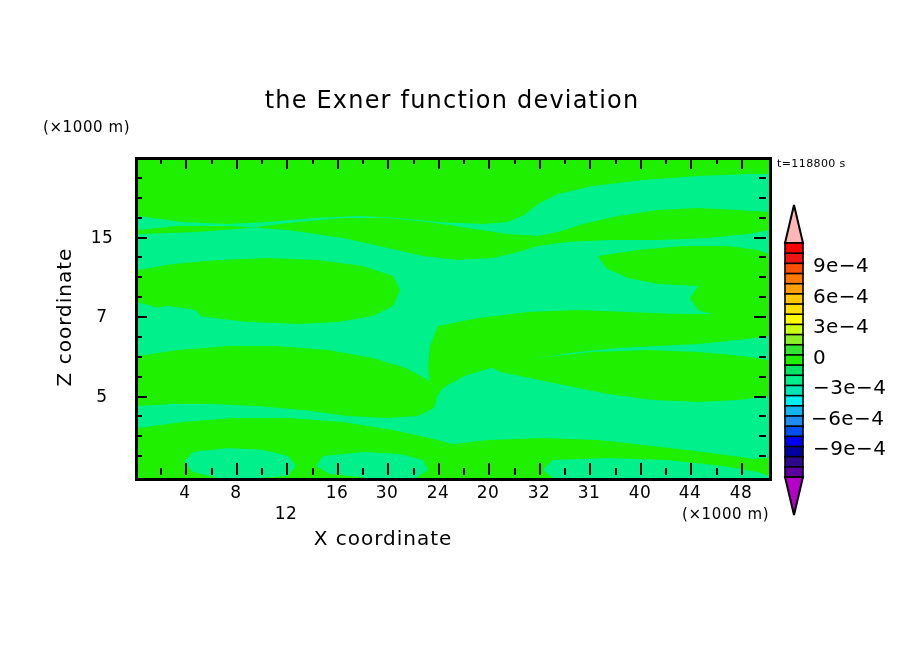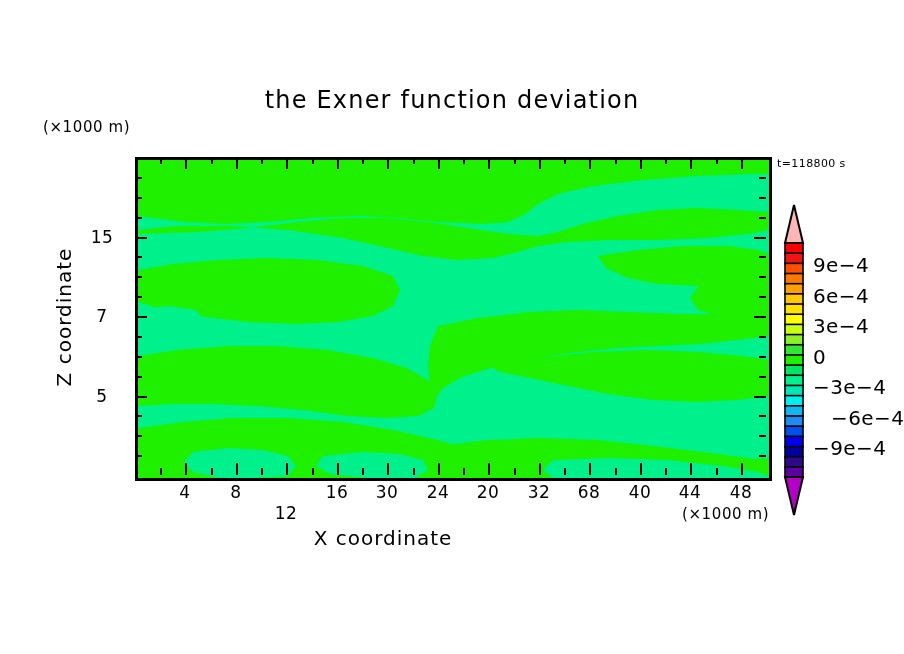--- a/index.html
+++ b/index.html
@@ -286,21 +286,21 @@
     </div>
   <div id="ticklabels-layer">
       <div class="ticklabel ticklabel-x" style="left: 165px; top: 482px;">4</div>
       <div class="ticklabel ticklabel-x" style="left: 216px; top: 482px;">8</div>
       <div class="ticklabel ticklabel-x" style="left: 266px; top: 503px;">12</div>
       <div class="ticklabel ticklabel-x" style="left: 317px; top: 482px;">16</div>
       <div class="ticklabel ticklabel-x" style="left: 367px; top: 482px;">30</div>
       <div class="ticklabel ticklabel-x" style="left: 418px; top: 482px;">24</div>
       <div class="ticklabel ticklabel-x" style="left: 468px; top: 482px;">20</div>
       <div class="ticklabel ticklabel-x" style="left: 519px; top: 482px;">32</div>
-      <div class="ticklabel ticklabel-x" style="left: 569px; top: 482px;">68</div>
+      <div class="ticklabel ticklabel-x" style="left: 569px; top: 482px;">31</div>
       <div class="ticklabel ticklabel-x" style="left: 620px; top: 482px;">40</div>
       <div class="ticklabel ticklabel-x" style="left: 670px; top: 482px;">44</div>
       <div class="ticklabel ticklabel-x" style="left: 721px; top: 482px;">48</div>
       <div class="ticklabel ticklabel-y" style="left: 79px; top: 386px;">5</div>
       <div class="ticklabel ticklabel-y" style="left: 79px; top: 306px;">7</div>
       <div class="ticklabel ticklabel-y" style="left: 79px; top: 227px;">15</div>
     </div>
 
   <div id="colorbar">
     <svg id="colorbar-svg" width="22" height="314" viewBox="0 0 22 314">
@@ -330,17 +330,17 @@
         <rect x="2" y="263.82608695652175" width="18" height="10.773913043478261" fill="#5a00a0" stroke="#000" stroke-width="1.6"></rect>
         <path d="M2,274 L20,274 L11,312 Z" fill="#b400c8" stroke="#000" stroke-width="2"></path>
       </svg>
   </div>
   <div id="colorbar-labels">
       <div class="cbar-label" style="left: 813px; top: 253.348px;">9e−4</div>
       <div class="cbar-label" style="left: 813px; top: 283.87px;">6e−4</div>
       <div class="cbar-label" style="left: 813px; top: 314.391px;">3e−4</div>
       <div class="cbar-label" style="left: 813px; top: 344.913px;">0</div>
       <div class="cbar-label" style="left: 813px; top: 375.435px;">−3e−4</div>
-      <div class="cbar-label" style="left: 831px; top: 405.957px;">−6e−4</div>
+      <div class="cbar-label" style="left: 811px; top: 405.957px;">−6e−4</div>
       <div class="cbar-label" style="left: 813px; top: 436.478px;">−9e−4</div>
     </div>
 
 </div>
 
 </body></html>

